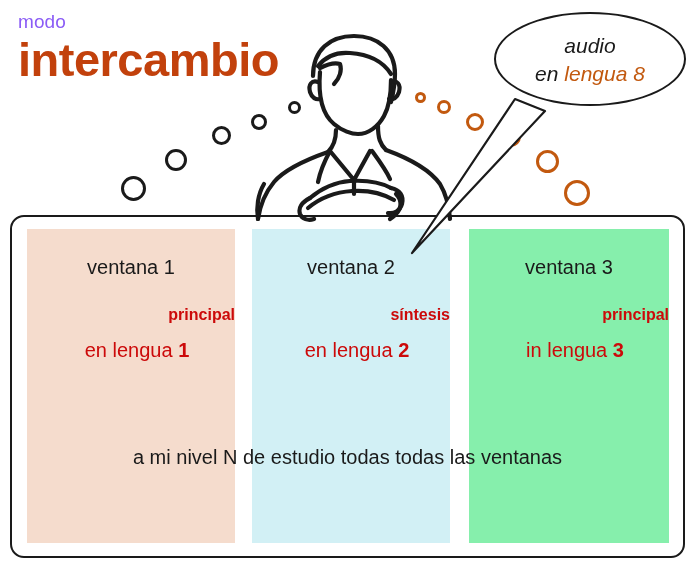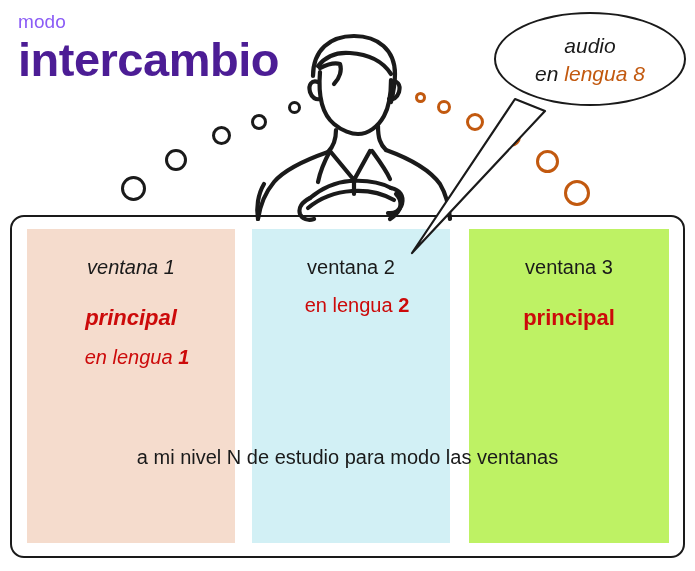--- a/index.html
+++ b/index.html
@@ -27,21 +27,21 @@
   }
   #modo-label {
     font-size: 19px;
     color: #8b5cf6;
     line-height: 1.1;
     letter-spacing: 0.1px;
   }
   #title-main {
     font-size: 47px;
     font-weight: bold;
-    color: #4c1d95;
+    color: #c2410c;
     line-height: 1.05;
     margin-top: 2px;
     letter-spacing: -0.5px;
   }
 
   
   #person-illustration {
     position: absolute;
     left: 250px;
     top: 22px;
@@ -128,42 +128,43 @@
     pointer-events: none;
   }
 
   .window-column {
     position: absolute;
     top: 14px;
     height: 314px;
     box-sizing: border-box;
     pointer-events: auto;
   }
-  #column-1 { left: 17px;  width: 208px; background: #F5DCCD; font-style: italic; }
+  #column-1 { left: 17px;  width: 208px; background: #F5DCCD; }
   #column-2 { left: 242px; width: 198px; background: #D2F0F5; }
   #column-3 { left: 459px; width: 200px; background: #F5DCCD; }
 
   .column-inner {
     position: absolute;
     left: 0;
     top: 26px;
     width: 100%;
     text-align: center;
   }
   .window-name {
     font-size: 20px;
     color: #1a1a1a;
     line-height: 1.2;
   }
   .window-role {
-    font-size: 22px;
+    font-size: 16px;
     font-weight: bold;
     color: #CC0A0A;
     line-height: 1.2;
     margin-top: 26px;
+    text-align: right;
   }
   .window-lang {
     font-size: 20px;
     color: #CC0A0A;
     line-height: 1.2;
     margin-top: 14px;
     padding-left: 12px;
   }
   .window-lang b { font-weight: bold; }
 
@@ -264,28 +265,30 @@
       <div class="column-inner">
         <div class="window-name">ventana 1</div>
         <div class="window-role">principal</div>
         <div class="window-lang"><span>en lengua </span><b>1</b></div>
       </div>
     </div>
 
     <div class="window-column" id="column-2" style="background: rgb(210, 240, 245);">
       <div class="column-inner">
         <div class="window-name">ventana 2</div>
+        <div class="window-role">síntesis</div>
         <div class="window-lang"><span>en lengua </span><b>2</b></div>
       </div>
     </div>
 
-    <div class="window-column" id="column-3" style="background: #bef264;">
+    <div class="window-column" id="column-3" style="background: #86efac;">
       <div class="column-inner">
         <div class="window-name">ventana 3</div>
         <div class="window-role">principal</div>
+        <div class="window-lang"><span>in lengua </span><b>3</b></div>
       </div>
     </div>
 
   </div>
 
-  <div id="footer-caption">a mi nivel N de estudio para modo las ventanas</div>
+  <div id="footer-caption">a mi nivel N de estudio todas todas las ventanas</div>
 
 </div>
 
 </body></html>

